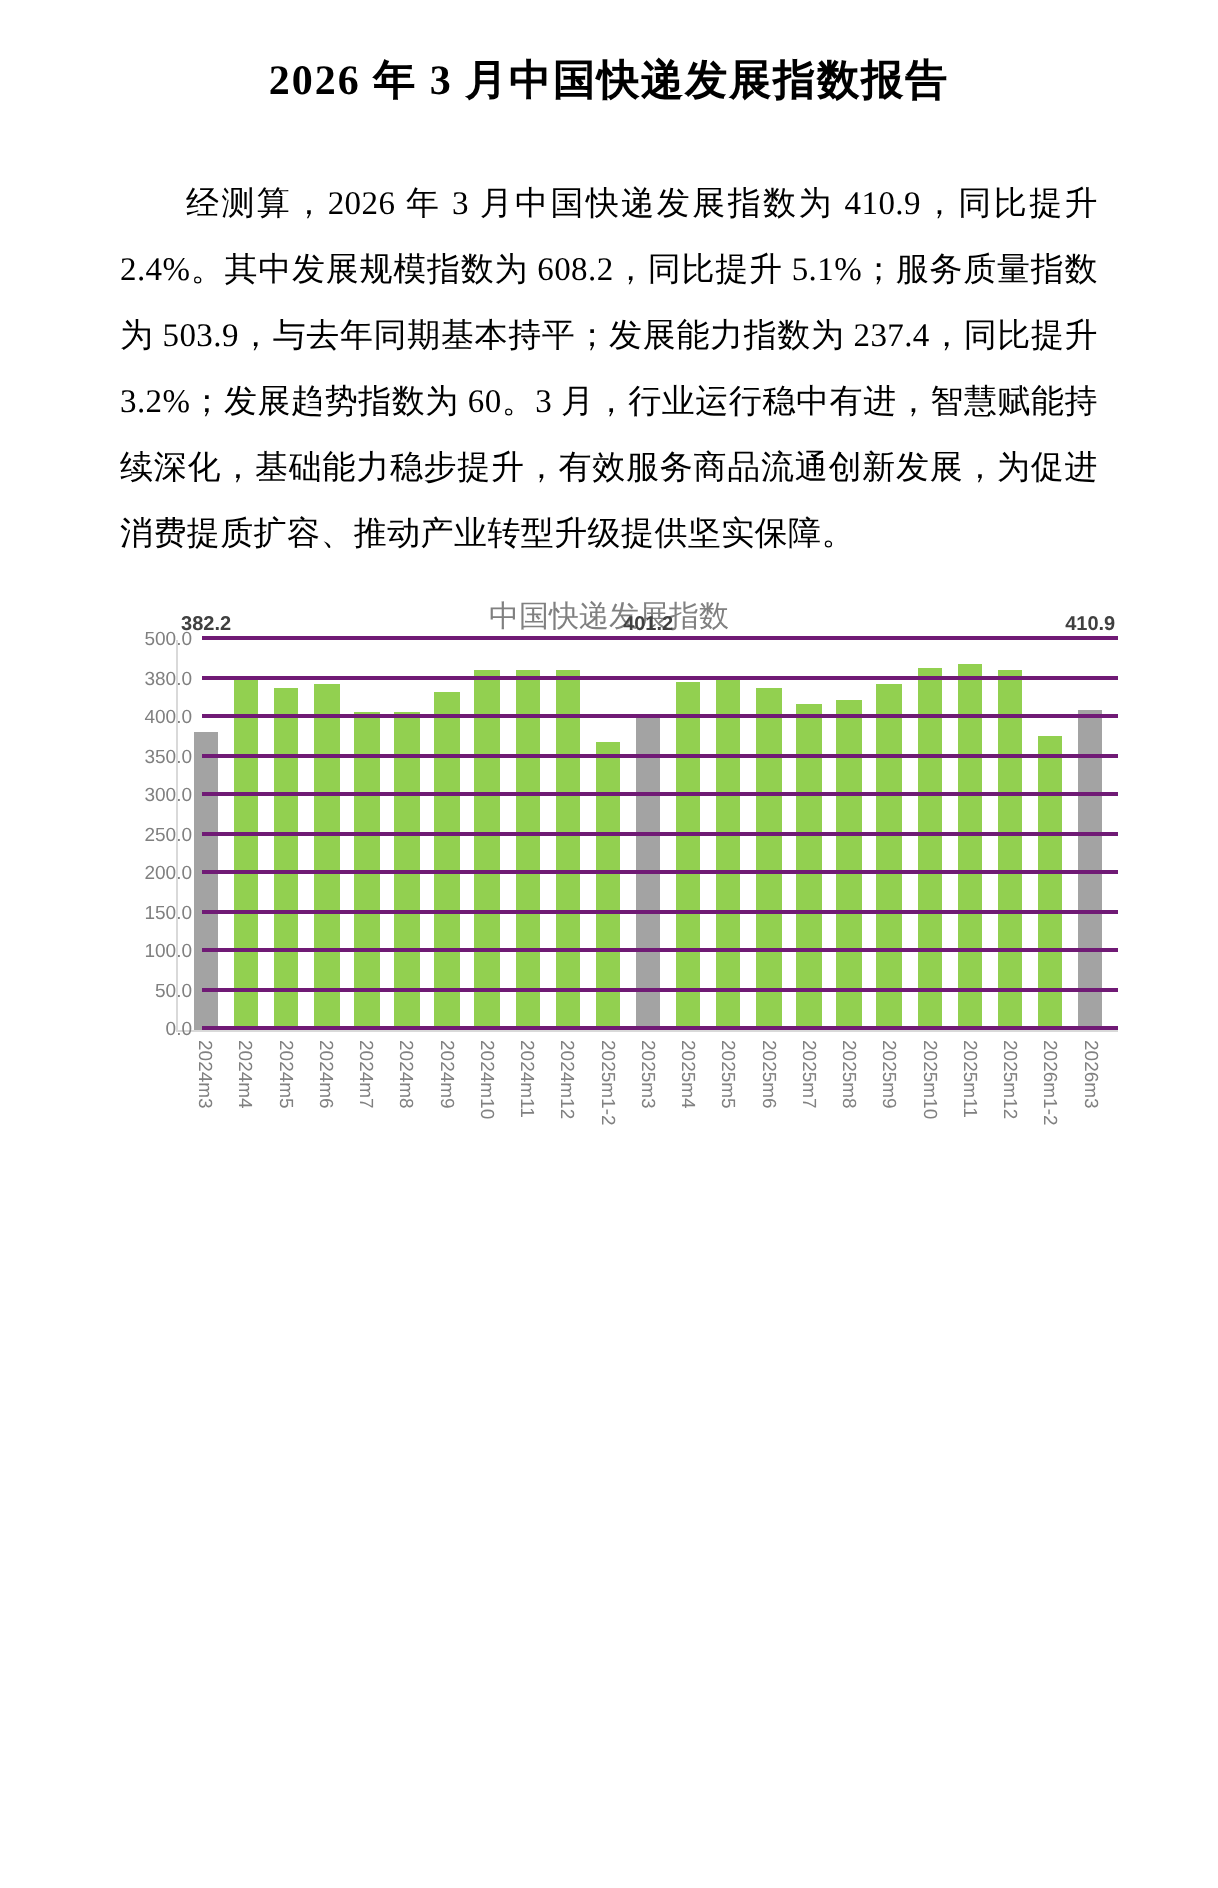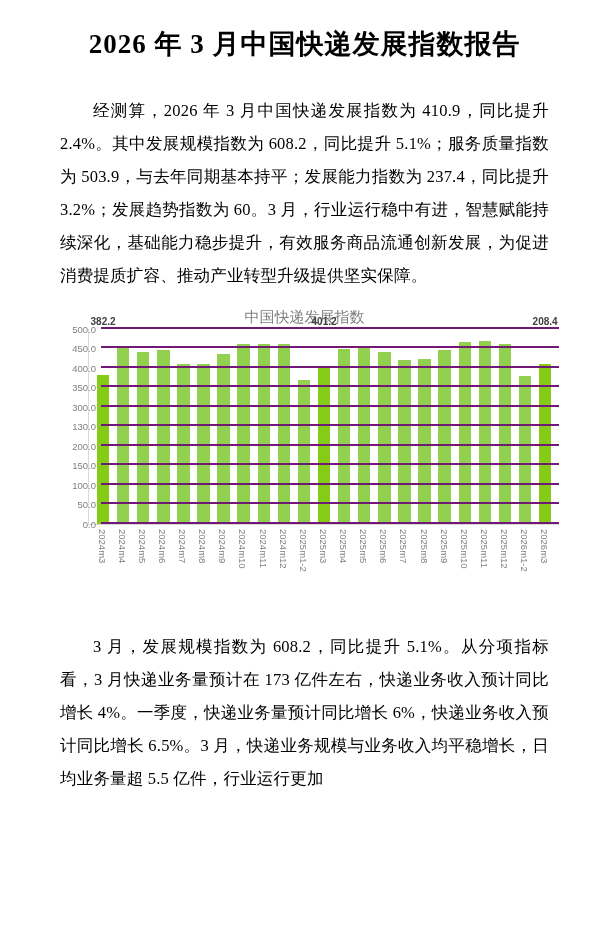--- a/index.html
+++ b/index.html
@@ -16,21 +16,21 @@
   .page {
     position: relative;
     width: 609px;
     height: 944px;
     box-sizing: border-box;
     padding: 0 44px;
   }
   .doc-title {
     text-align: center;
     font-family: "Liberation Serif", serif;
-    font-size: 27px;
+    font-size: 21px;
     font-weight: bold;
     letter-spacing: 1px;
     color: #000000;
     margin-top: 26px;
     margin-bottom: 0;
     line-height: 1.4;
   }
   .para {
     font-size: 16.5px;
     line-height: 2.0;
@@ -102,21 +102,21 @@
     height: 100%;
     display: flex;
     align-items: flex-end;
     justify-content: center;
   }
   .bar {
     width: 62%;
     background: #92d050;
   }
   .bar.highlight {
-    background: #84cc16;
+    background: #a3a3a3;
   }
   .bar-value {
     position: absolute;
     bottom: 100%;
     left: 50%;
     transform: translateX(-50%);
     margin-bottom: 2px;
     font-family: "Liberation Sans", sans-serif;
     font-size: 10px;
     font-weight: bold;
@@ -236,53 +236,53 @@
             <div class="bar" style="height: 94%;"></div>
           </div>
           <div class="bar-slot">
             <div class="bar" style="height: 92.4%;"></div>
           </div>
           <div class="bar-slot">
             <div class="bar" style="height: 75.6%;"></div>
           </div>
           <div class="bar-slot">
             <div class="bar highlight" style="height: 82.18%;">
-              <span class="bar-value">208.4</span>
+              <span class="bar-value">410.9</span>
             </div>
           </div>
         </div>
     <div class="gridline" style="bottom: 0%;">
           <span class="ylabel">0.0</span>
         </div>
         <div class="gridline" style="bottom: 10%;">
           <span class="ylabel">50.0</span>
         </div>
         <div class="gridline" style="bottom: 20%; text-align: right;">
           <span class="ylabel">100.0</span>
         </div>
         <div class="gridline" style="bottom: 30%;">
           <span class="ylabel">150.0</span>
         </div>
         <div class="gridline" style="bottom: 40%;">
           <span class="ylabel">200.0</span>
         </div>
         <div class="gridline" style="bottom: 50%;">
-          <span class="ylabel">130.0</span>
+          <span class="ylabel">250.0</span>
         </div>
         <div class="gridline" style="bottom: 60%;">
           <span class="ylabel">300.0</span>
         </div>
         <div class="gridline" style="bottom: 70%;">
           <span class="ylabel">350.0</span>
         </div>
         <div class="gridline" style="bottom: 80%;">
           <span class="ylabel">400.0</span>
         </div>
         <div class="gridline" style="bottom: 90%;">
-          <span class="ylabel">450.0</span>
+          <span class="ylabel">380.0</span>
         </div>
         <div class="gridline" style="bottom: 100%;">
           <span class="ylabel">500.0</span>
         </div>
       </div>
     <div class="xlabels" id="xlabels">
         <div class="xlabel-slot">
           <span class="xlabel">2024m3</span>
         </div>
         <div class="xlabel-slot">
@@ -348,15 +348,14 @@
         <div class="xlabel-slot">
           <span class="xlabel">2026m1-2</span>
         </div>
         <div class="xlabel-slot">
           <span class="xlabel">2026m3</span>
         </div>
       </div>
   </div>
 
 
-  <p class="para para-2">3 月，发展规模指数为 608.2，同比提升 5.1%。从分项指标看，3 月快递业务量预计在 173 亿件左右，快递业务收入预计同比增长 4%。一季度，快递业务量预计同比增长 6%，快递业务收入预计同比增长 6.5%。3 月，快递业务规模与业务收入均平稳增长，日均业务量超 5.5 亿件，行业运行更加</p>
 
 </div>
 
 </body></html>

